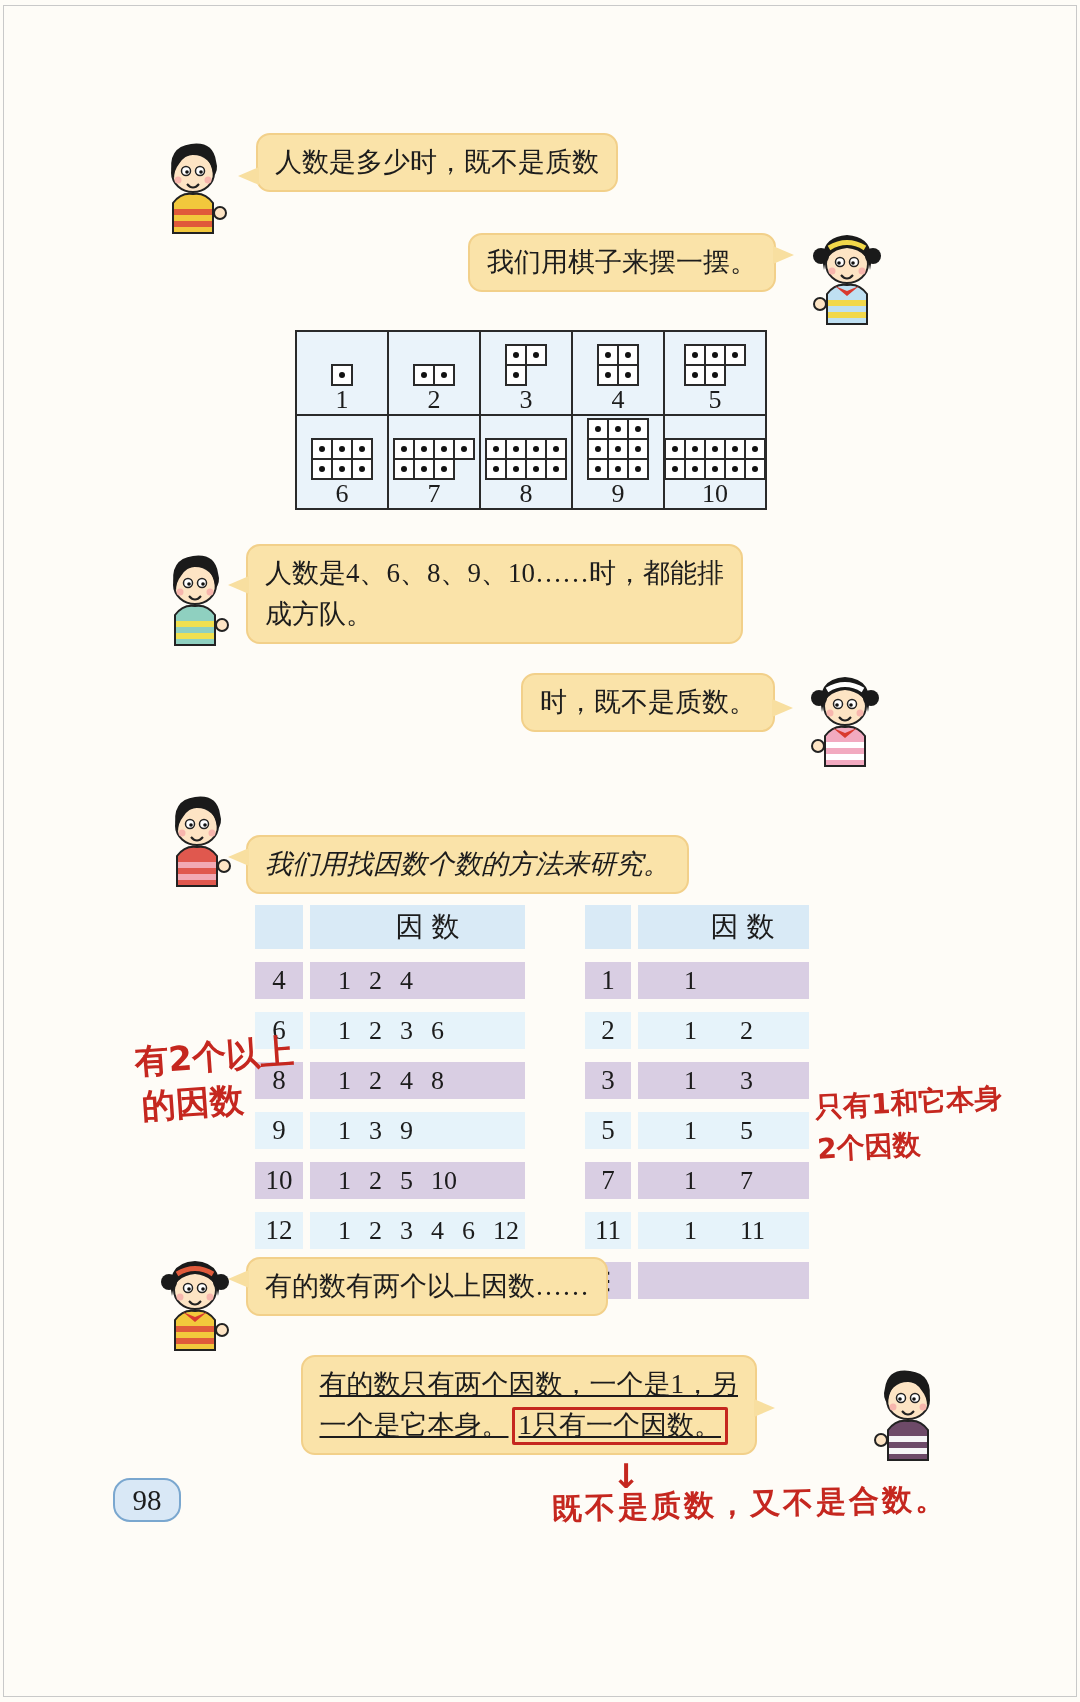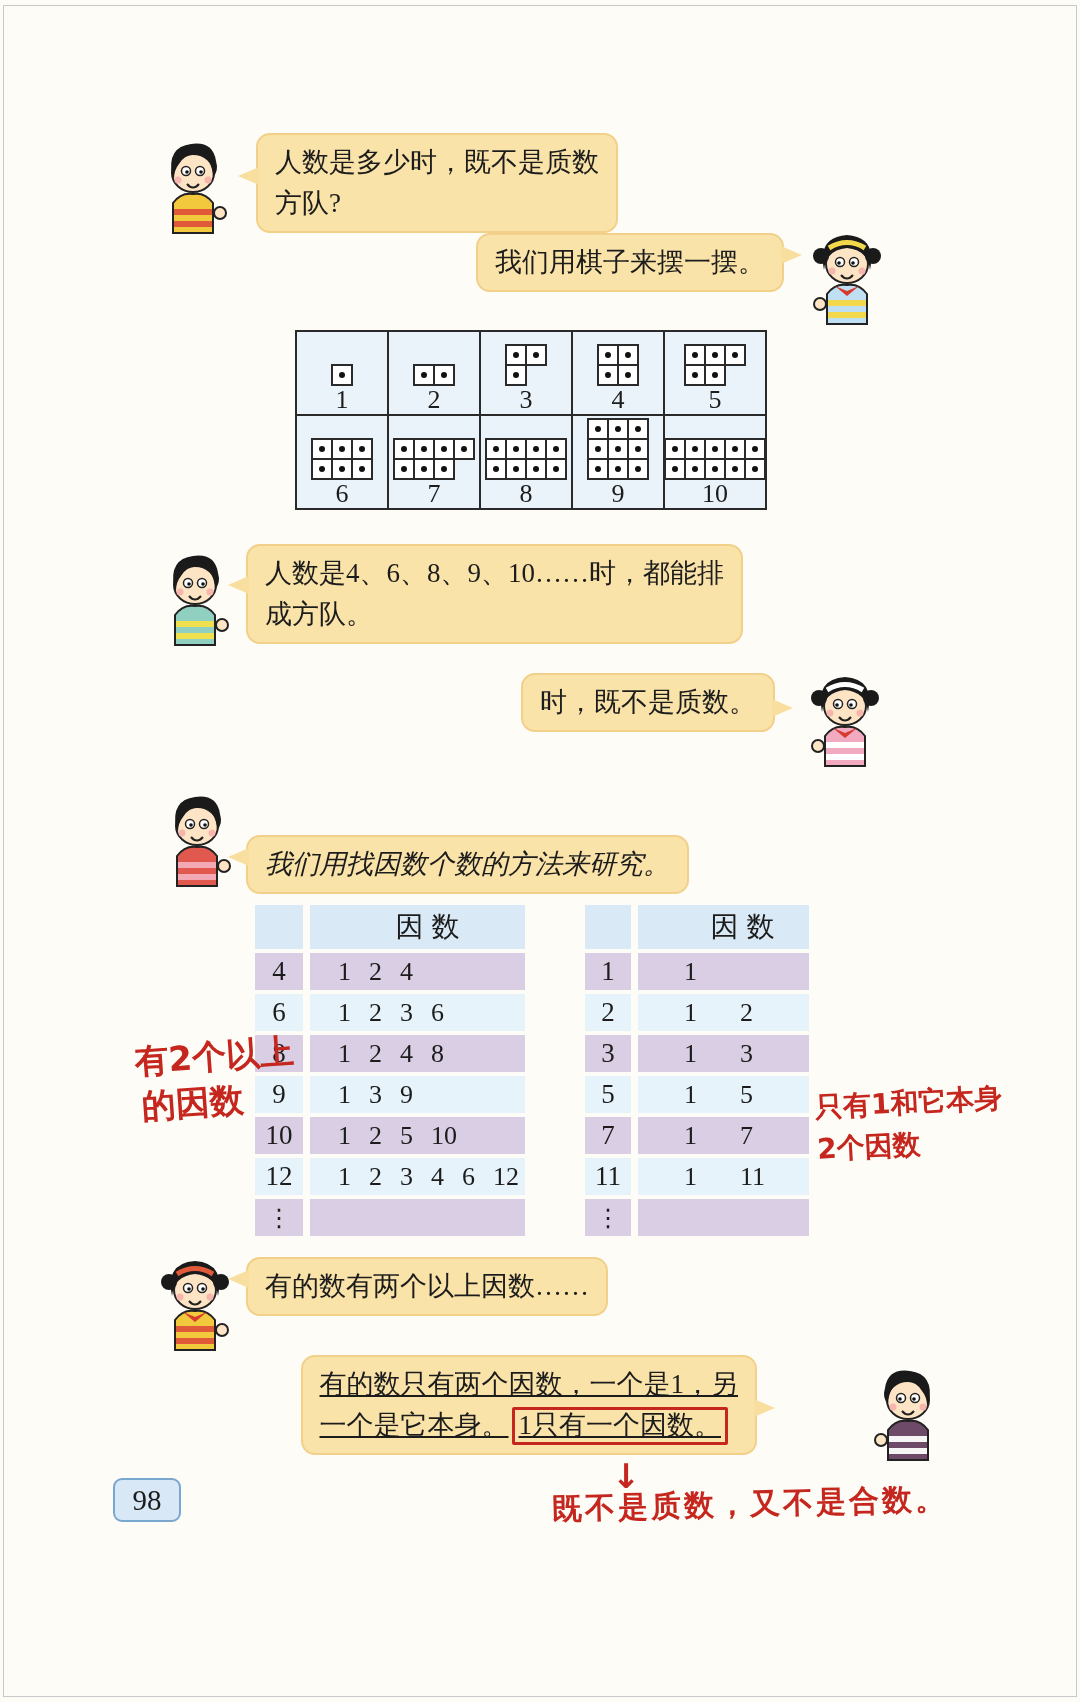--- a/index.html
+++ b/index.html
@@ -14,21 +14,21 @@
   
   .bubble{
     position:absolute;background:#fae3a9;border:2px solid #f2d08a;border-radius:14px;
     padding:7px 17px;font-size:27px;line-height:41px;width:max-content;z-index:3;
   }
   .bline{white-space:nowrap;}
   .tail{position:absolute;width:0;height:0;border-style:solid;}
   .tail-left{left:-20px;border-width:9px 21px 9px 0;border-color:transparent #f8dfa0 transparent transparent;}
   .tail-right{right:-20px;border-width:9px 0 9px 21px;border-color:transparent transparent transparent #f8dfa0;}
   #b0{left:256px;top:133px;}  #b0 .tail{top:32px;}
-  #b1{right:296px;top:233px;margin-left:36px;} #b1 .tail{top:11px;}
+  #b1{right:304px;top:233px;margin-left:36px;} #b1 .tail{top:11px;}
   #b2{left:246px;top:544px;}  #b2 .tail{top:30px;}
   #b3{right:305px;top:673px;} #b3 .tail{top:24px;}
   #b4{left:246px;top:835px;font-style:italic;}  #b4 .tail{top:11px;}
   #b5{left:246px;top:1257px;} #b5 .tail{top:11px;}
   #b6{right:323px;top:1355px;text-decoration:underline;} #b6 .tail{top:42px;}
   .red-box{border:3px solid #c5271f;padding:0 4px 2px;margin-left:3px;border-radius:2px;}
 
   
   .avatar{position:absolute;width:100px;height:110px;z-index:2;}
   .avatar svg{width:100%;height:100%;}
@@ -51,21 +51,21 @@
   .dot-diagram{margin:auto 0 1px;}
   .dot-row{display:flex;}
   .dot-square{width:18px;height:18px;border:2px solid #2a2a2a;background:#fff;margin:-1px;
     display:flex;align-items:center;justify-content:center;flex:none;}
   .dot{width:6px;height:6px;border-radius:50%;background:#111;}
   .dot-grid-label{font-size:26px;line-height:27px;flex:none;}
 
   
   .ftable{position:absolute;top:905px;z-index:2;}
   #ft0{left:255px;width:270px;} #ft1{left:585px;width:224px;}
-  .frow{display:flex;height:37px;margin-bottom:4px;}
+  .frow{display:flex;height:37px;margin-bottom:13px;}
   .fhead{height:44px;}
   .c1{width:48px;display:flex;align-items:center;justify-content:center;font-size:27px;flex:none;}
   #ft1 .c1{width:46px;}
   .cgap{width:7px;background:transparent;flex:none;}
   .c2{flex:1;display:flex;align-items:center;font-size:26px;}
   .fhead .c1,.fhead .c2{background:#d9eaf6;}
   .fhead .c2{justify-content:center;font-size:28px;letter-spacing:8px;}
   .r-purple .c1,.r-purple .c2{background:#d9cee3;}
   .r-blue .c1,.r-blue .c2{background:#e6f3fa;}
   #ft0 .c2{padding-left:28px;} #ft0 .fspan{display:inline-block;width:31px;}
@@ -77,21 +77,21 @@
     font-weight:600;z-index:4;}
   #noteL{left:136px;top:1034px;font-size:34px;line-height:45px;transform:rotate(-4deg);}
   #noteL .l2{margin-left:4px;}
   #noteR{left:816px;top:1082px;font-size:28px;line-height:42px;transform:rotate(-3deg);white-space:nowrap;}
   #noteArrow{left:612px;top:1456px;font-size:34px;}
   #noteBottom{left:552px;top:1484px;font-size:30px;letter-spacing:3px;transform:rotate(-1.5deg);white-space:nowrap;}
 
   
   #page-badge{
     position:absolute;left:113px;top:1478px;width:64px;height:40px;
-    background:#d9e8f6;border:2px solid #7aa7cf;border-radius:9px;
+    background:#d9e8f6;border:2px solid #7aa7cf;border-radius:17px;
     display:flex;align-items:center;justify-content:center;font-size:29px;z-index:2;
   }
 </style>
 </head>
 <body>
 
 <div class="frame"></div>
 
 <div class="avatar" id="av0"><svg viewBox="0 0 100 110">
       <path d="M30 100 L30 70 Q38 59 50 61 Q62 59 70 70 L70 100 Z" fill="#f2c83c" stroke="#222" stroke-width="2"></path>
@@ -208,21 +208,20 @@
       <circle cx="58" cy="39" r="1.8" fill="#111"></circle>
       <circle cx="35" cy="47" r="3.5" fill="#f7b6ad"></circle>
       <circle cx="65" cy="47" r="3.5" fill="#f7b6ad"></circle>
       <path d="M44 51 Q50 58 56 51" stroke="#222" stroke-width="2" fill="none"></path>
     </svg></div>
 
 <div class="bubble" id="b0">
   <div class="tail tail-left"></div>
   <div class="bubble-text">
       <div class="bline">人数是多少时，既不是质数</div>
-      <div class="bline">方队?</div>
     </div>
 </div>
 <div class="bubble" id="b1">
   <div class="tail tail-right"></div>
   <div class="bubble-text">
       <div class="bline">我们用棋子来摆一摆。</div>
     </div>
 </div>
 <div class="bubble" id="b2">
   <div class="tail tail-left"></div>

